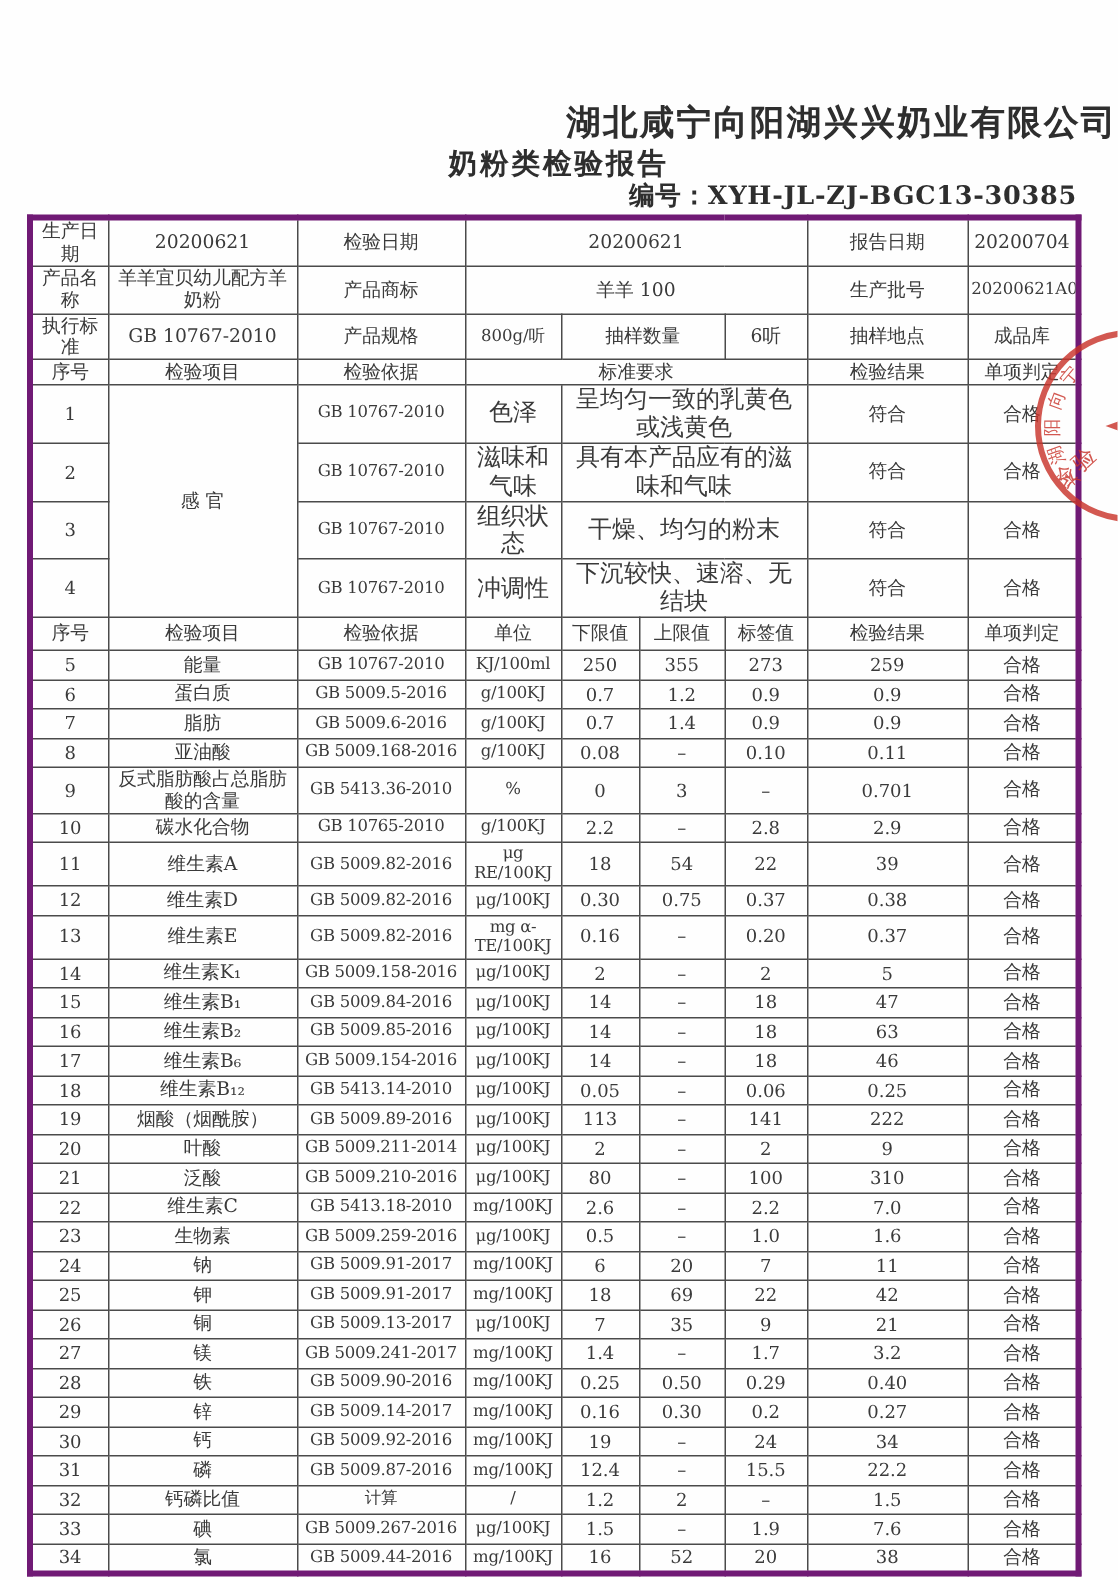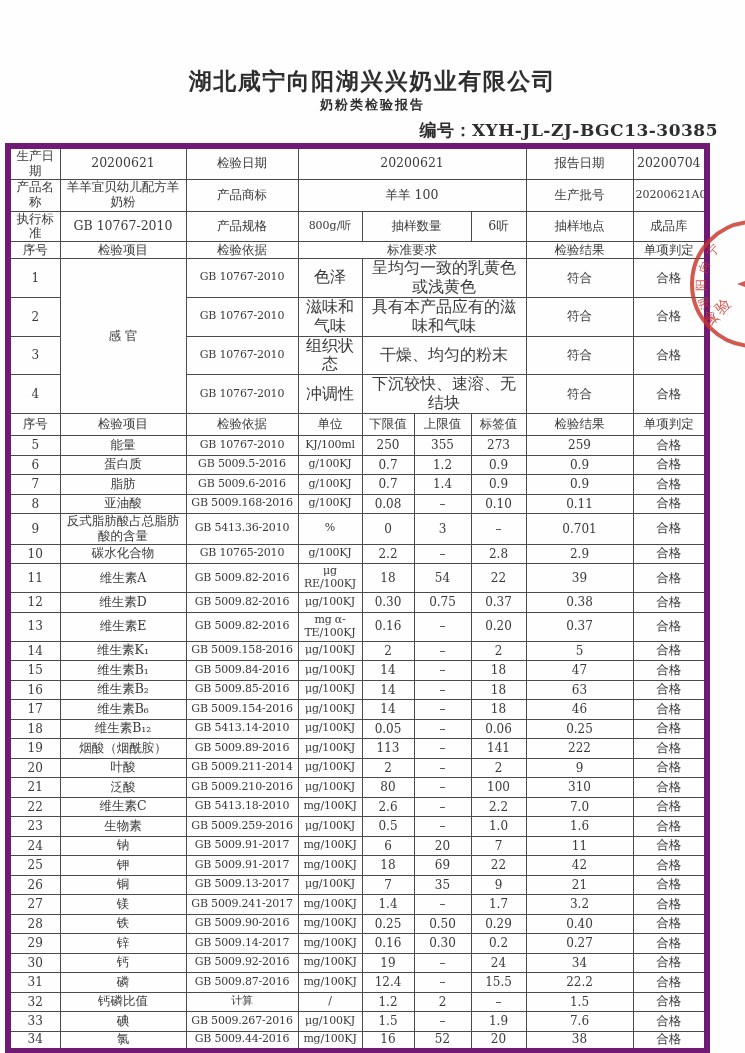--- a/index.html
+++ b/index.html
@@ -2,35 +2,35 @@
 <html><head>
 <meta charset="utf-8">
 <style>
   html,body{margin:0;padding:0;}
   body{
     width:745px;height:1053px;position:relative;overflow:hidden;
     background:#fefefe;color:#343434;
     font-family:"DejaVu Serif","Liberation Serif",serif;
   }
   .company-name{
-    position:absolute;top:66px;left:0;width:745px;text-align:center;
+    position:absolute;top:66px;left:0;width:745px;text-align:right;
     font-size:23px;font-weight:bold;letter-spacing:1.5px;color:#2e2e2e;
   }
   .doc-title{
     position:absolute;top:96px;left:0;width:745px;text-align:center;
-    font-size:13px;font-weight:bold;letter-spacing:2px;color:#2e2e2e;
+    font-size:19px;font-weight:bold;letter-spacing:2px;color:#2e2e2e;
   }
   .report-no{
     position:absolute;top:119px;right:27px;
     font-size:17px;font-weight:bold;letter-spacing:.5px;color:#2e2e2e;
   }
   table.report{
-    position:absolute;left:5px;top:143px;width:699px;
+    position:absolute;left:18px;top:143px;width:699px;
     border-collapse:collapse;table-layout:fixed;
-    border:6px solid #701a75;
+    border:4px solid #701a75;
     padding-left:48px;
   }
   td,th{
     border:1.4px solid #4b4b4b;
     padding:0 2px;text-align:center;vertical-align:middle;
     font-size:12.5px;line-height:1.18;font-weight:normal;
     overflow:hidden;color:#3a3a3a;
   }
   td.method,td.unit{font-size:11px;letter-spacing:-0.2px;}
   td.num{font-size:12px;}

